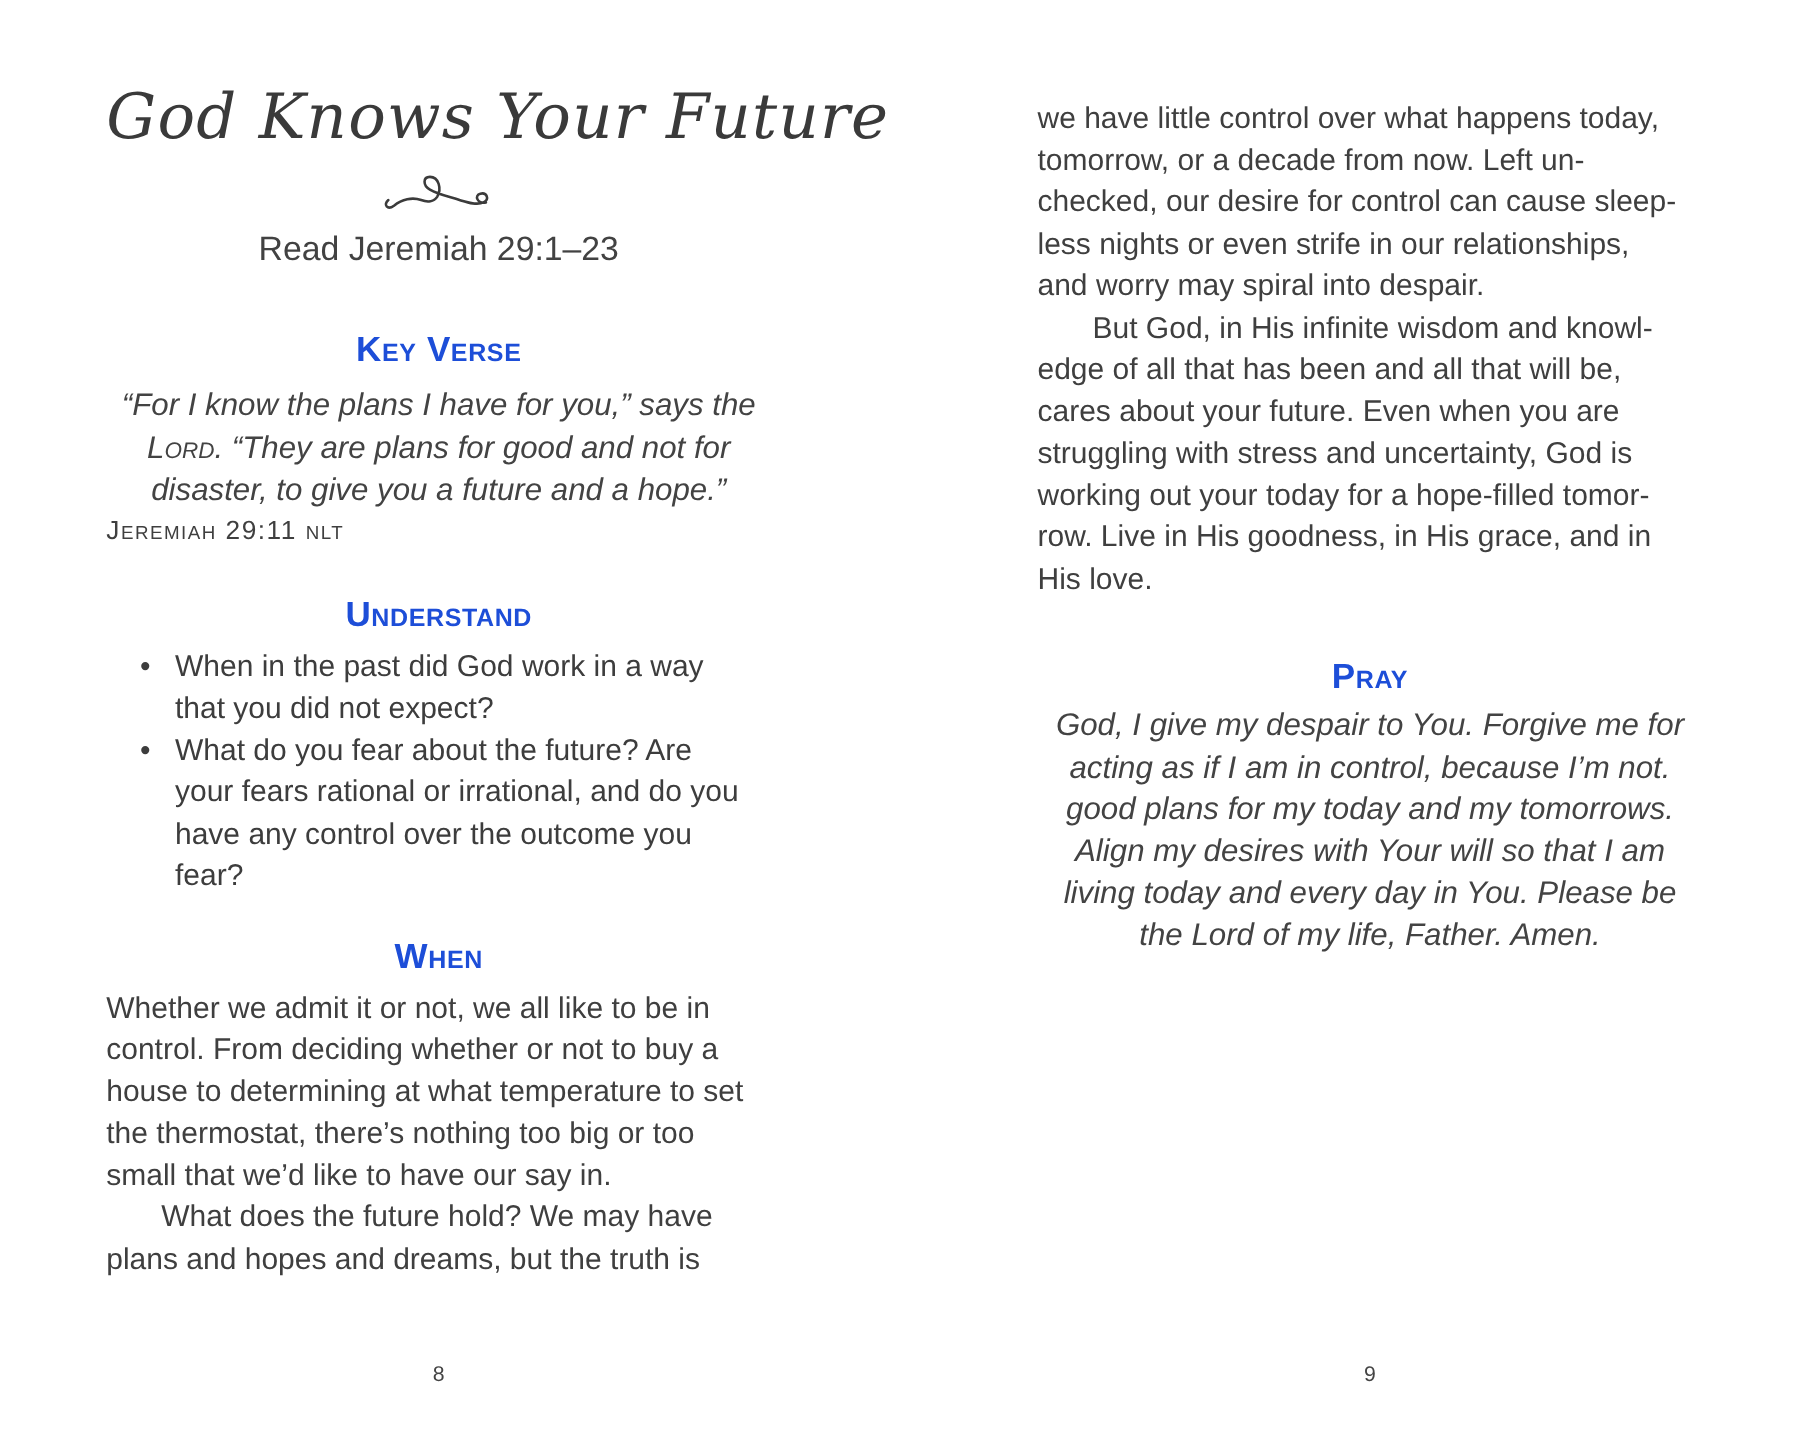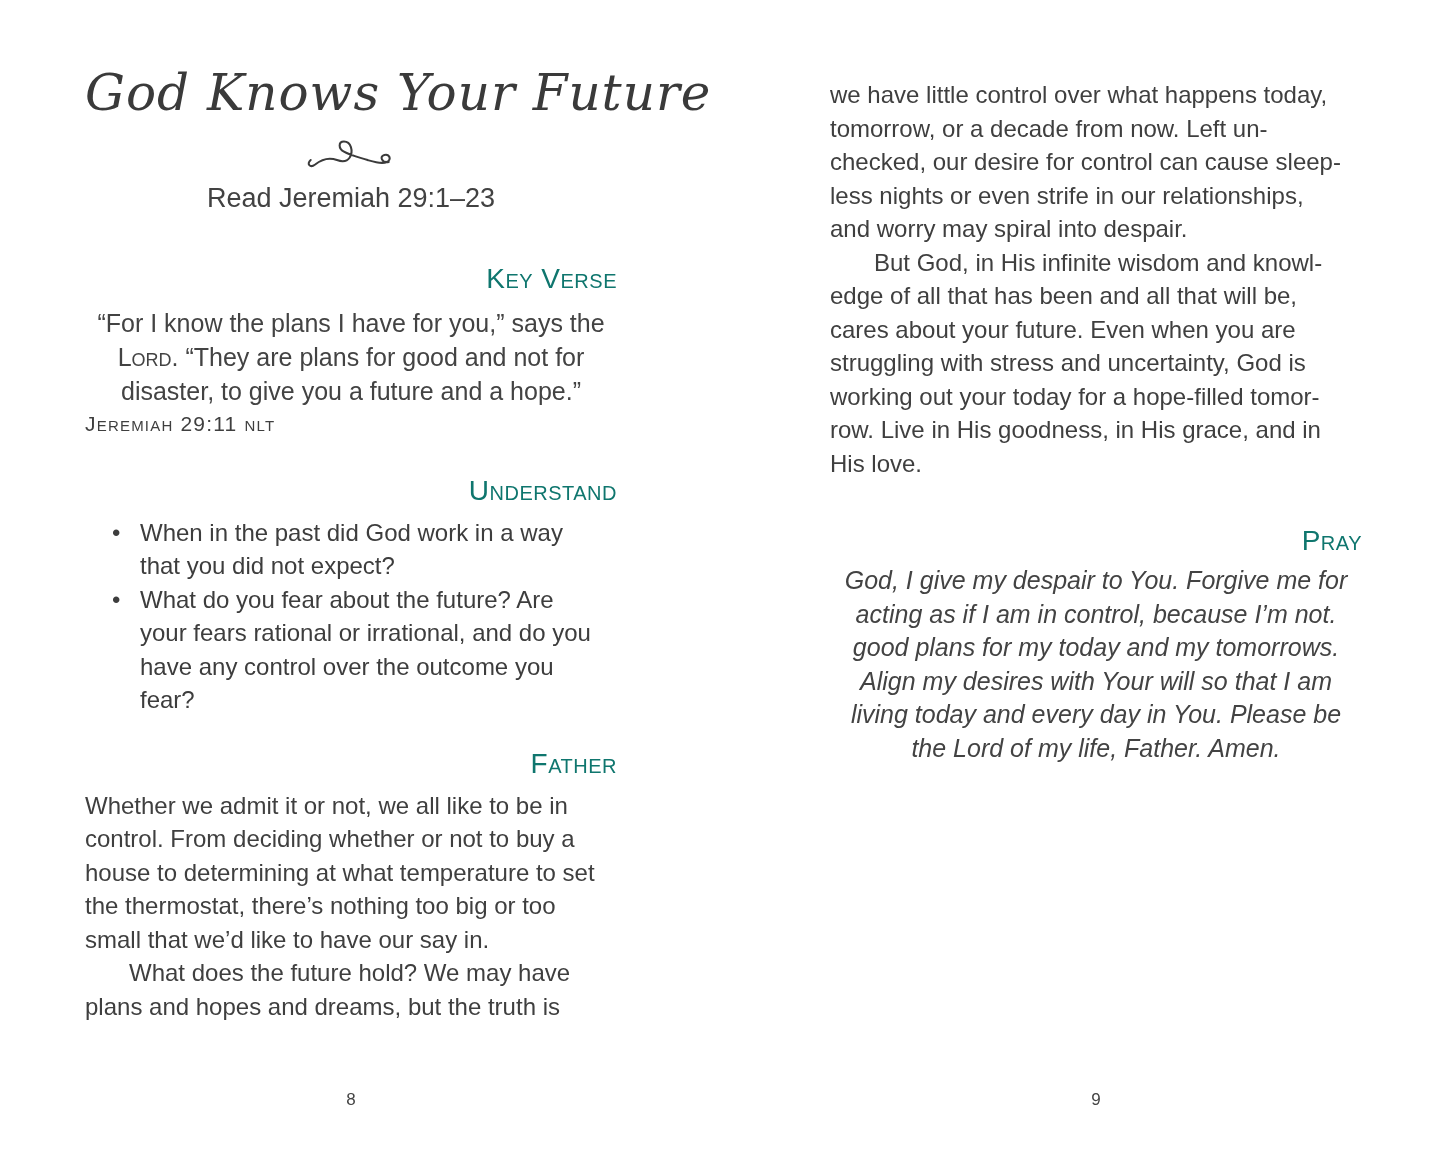--- a/index.html
+++ b/index.html
@@ -29,36 +29,37 @@
     white-space: nowrap;
   }
   .flourish { text-align: center; margin-top: 2px; }
   .reading {
     text-align: center;
     font-size: 27px;
     margin-top: 3px;
     color: #424242;
   }
   .sc-heading {
-    text-align: right;
+    text-align: center;
     font-variant: small-caps;
     font-size: 28px;
     line-height: 34px;
-    font-weight: 400;
+    font-weight: 700;
     letter-spacing: 0.5px;
-    color: #0f766e;
+    color: #1d4ed8;
   }
   .mt-kv { margin-top: 48px; }
   .mt-und { margin-top: 38px; }
   .mt-apply { margin-top: 30px; }
   .mt-pray { margin-top: 44px; }
 
   .verse {
     margin-top: 10px;
     text-align: center;
+    font-style: italic;
     font-size: 25px;
     line-height: 34px;
     color: #434343;
   }
   .smallcaps { font-variant: small-caps; }
   .attribution {
     margin-top: 4px;
     text-align: left;
     font-variant: small-caps;
     font-size: 21px;
@@ -135,21 +136,21 @@
           <div>that you did not expect?</div>
         </li>
       <li>
           <div>What do you fear about the future? Are</div>
           <div>your fears rational or irrational, and do you</div>
           <div>have any control over the outcome you</div>
           <div>fear?</div>
         </li>
     </ul>
 
-    <div class="sc-heading mt-apply">Father</div>
+    <div class="sc-heading mt-apply">When</div>
 
     <div class="body-par mt-par">
         <div>Whether we admit it or not, we all like to be in</div>
         <div>control. From deciding whether or not to buy a</div>
         <div>house to determining at what temperature to set</div>
         <div>the thermostat, there’s nothing too big or too</div>
         <div>small that we’d like to have our say in.</div>
       </div>
     <div class="body-par indent-first">
         <div>What does the future hold? We may have</div>

